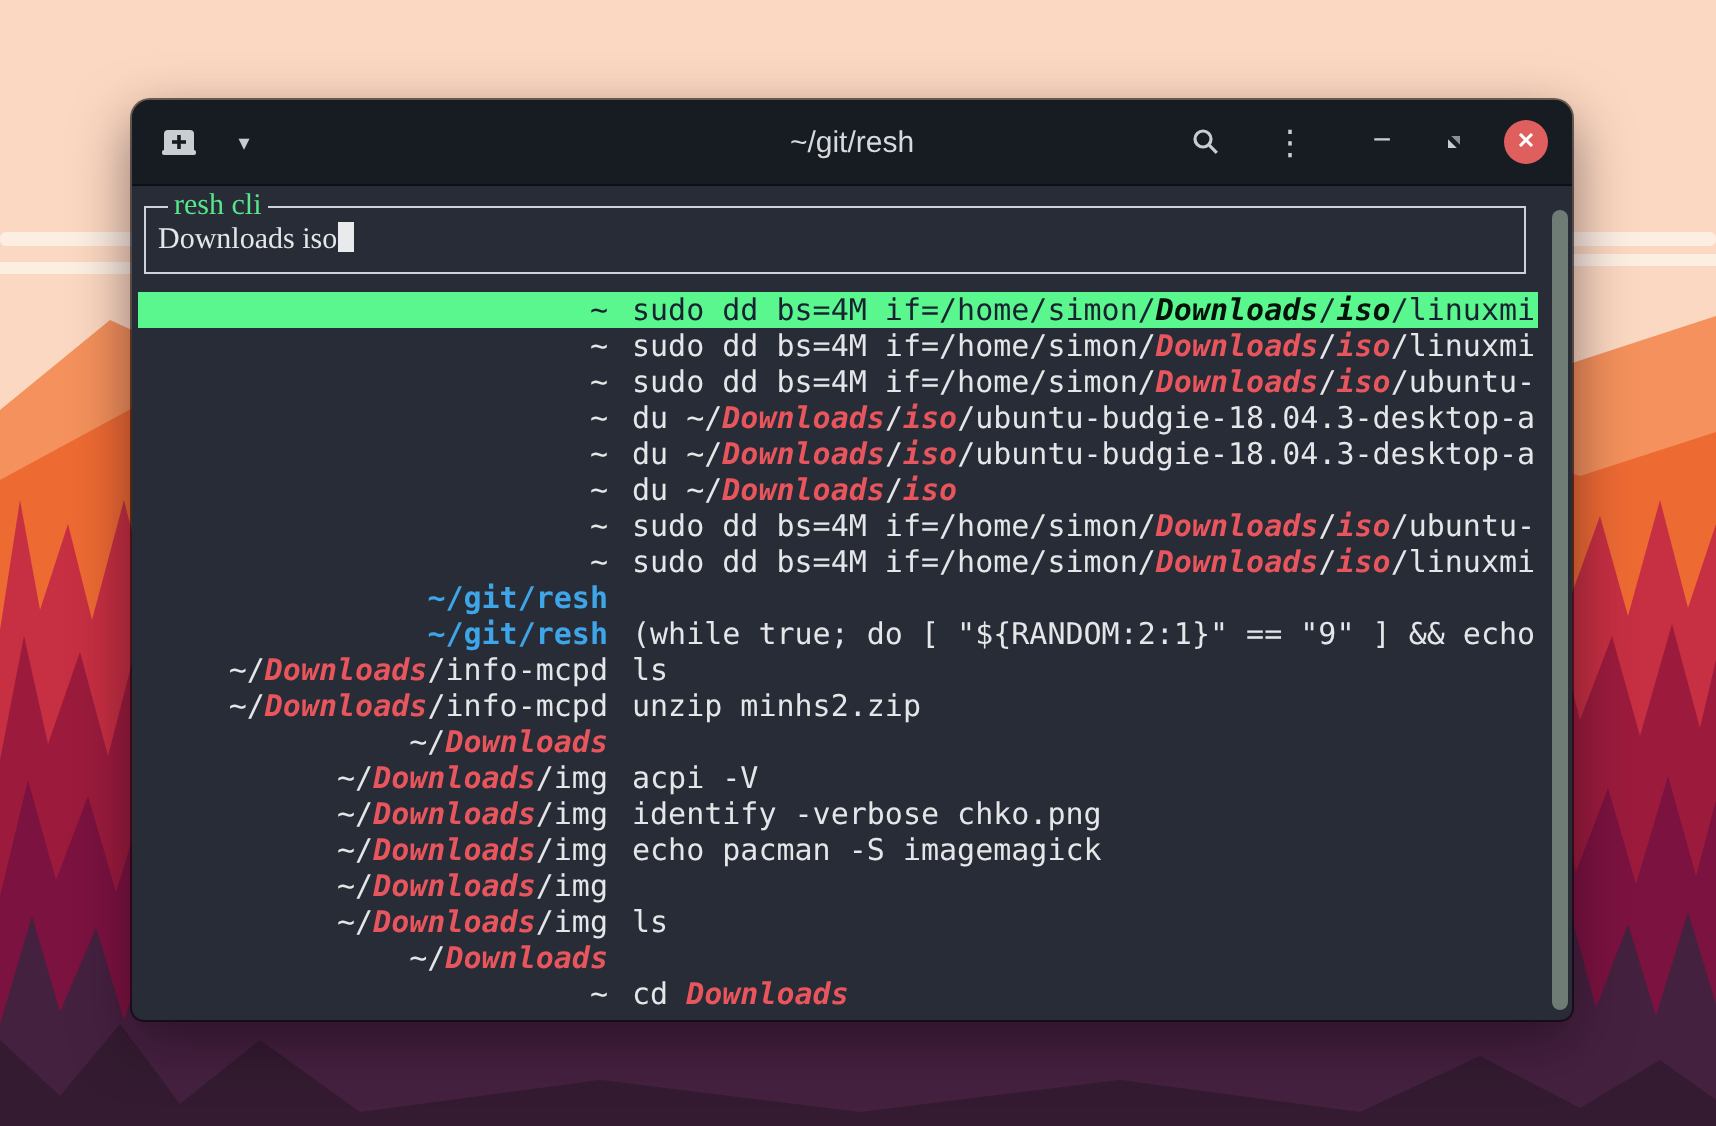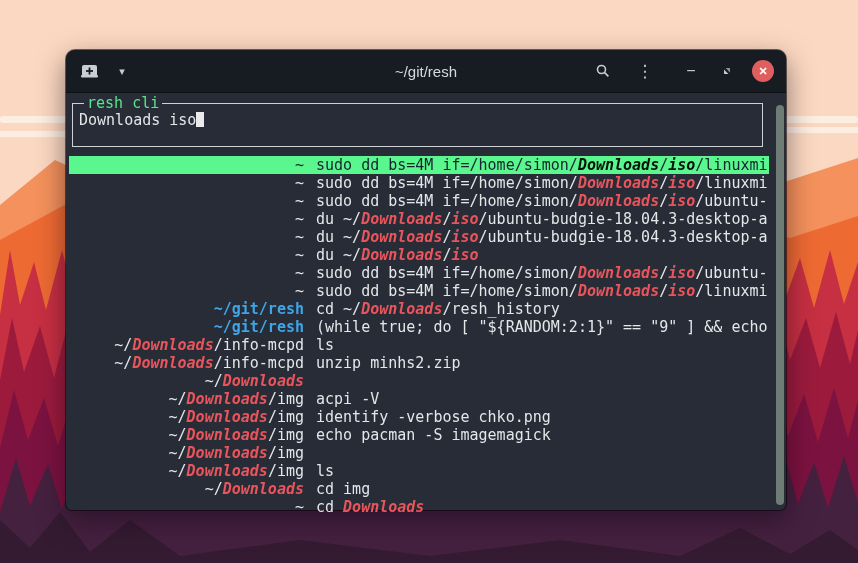--- a/index.html
+++ b/index.html
@@ -40,22 +40,23 @@
     width:22px;height:22px;border-radius:50%;background:#df5f5f;color:#fff;
     font-size:11px;font-weight:bold;margin-left:13px;line-height:22px;
   }
 
   
   .content{
     position:relative;height:416px;color:#e4e6e8;
     font-family:"DejaVu Sans Mono",monospace;font-size:15px;
   }
   .search-frame{
-    position:relative;margin:10px 23px 0 6px;height:44px;box-sizing:border-box;
+    position:relative;margin:10px 23px 0 6px;height:34px;box-sizing:border-box;
     border:1px solid #ccd2d8;
+    font-family:Liberation Serif, serif;
   }
   .frame-label{
     position:absolute;top:-10px;left:11px;background:#272c37;padding:0 3px;
     color:#57e68c;font-size:15px;line-height:19px;
   }
   .query-line{padding:7px 0 0 6px;white-space:pre;}
   .cursor{
     display:inline-block;width:8px;height:15px;background:#e9eaec;
     vertical-align:-2px;
   }
@@ -144,31 +145,31 @@
 
     <div class="rows" id="rows">
         <div class="row sel"><span class="path"><span>~</span></span><span class="cmd"><span>sudo dd bs=4M if=/home/simon/</span><span class="hl">Downloads</span><span>/</span><span class="hl">iso</span><span>/linuxmi</span></span></div>
         <div class="row"><span class="path"><span>~</span></span><span class="cmd"><span>sudo dd bs=4M if=/home/simon/</span><span class="hl">Downloads</span><span>/</span><span class="hl">iso</span><span>/linuxmi</span></span></div>
         <div class="row"><span class="path"><span>~</span></span><span class="cmd"><span>sudo dd bs=4M if=/home/simon/</span><span class="hl">Downloads</span><span>/</span><span class="hl">iso</span><span>/ubuntu-</span></span></div>
         <div class="row"><span class="path"><span>~</span></span><span class="cmd"><span>du ~/</span><span class="hl">Downloads</span><span>/</span><span class="hl">iso</span><span>/ubuntu-budgie-18.04.3-desktop-a</span></span></div>
         <div class="row"><span class="path"><span>~</span></span><span class="cmd"><span>du ~/</span><span class="hl">Downloads</span><span>/</span><span class="hl">iso</span><span>/ubuntu-budgie-18.04.3-desktop-a</span></span></div>
         <div class="row"><span class="path"><span>~</span></span><span class="cmd"><span>du ~/</span><span class="hl">Downloads</span><span>/</span><span class="hl">iso</span></span></div>
         <div class="row"><span class="path"><span>~</span></span><span class="cmd"><span>sudo dd bs=4M if=/home/simon/</span><span class="hl">Downloads</span><span>/</span><span class="hl">iso</span><span>/ubuntu-</span></span></div>
         <div class="row"><span class="path"><span>~</span></span><span class="cmd"><span>sudo dd bs=4M if=/home/simon/</span><span class="hl">Downloads</span><span>/</span><span class="hl">iso</span><span>/linuxmi</span></span></div>
-        <div class="row"><span class="path"><span class="cyan">~/git/resh</span></span><span class="cmd"><span>cd ~/</span><span class="hl">Downloads</span><span>/resh_history</span></span></div>
+        <div class="row"><span class="path"><span class="cyan">~/git/resh</span></span></div>
         <div class="row"><span class="path"><span class="cyan">~/git/resh</span></span><span class="cmd"><span>(while true; do [ "${RANDOM:2:1}" == "9" ] &amp;&amp; echo</span></span></div>
         <div class="row"><span class="path"><span>~/</span><span class="hl">Downloads</span><span>/info-mcpd</span></span><span class="cmd"><span>ls</span></span></div>
         <div class="row"><span class="path"><span>~/</span><span class="hl">Downloads</span><span>/info-mcpd</span></span><span class="cmd"><span>unzip minhs2.zip</span></span></div>
         <div class="row"><span class="path"><span>~/</span><span class="hl">Downloads</span></span></div>
         <div class="row"><span class="path"><span>~/</span><span class="hl">Downloads</span><span>/img</span></span><span class="cmd"><span>acpi -V</span></span></div>
         <div class="row"><span class="path"><span>~/</span><span class="hl">Downloads</span><span>/img</span></span><span class="cmd"><span>identify -verbose chko.png</span></span></div>
         <div class="row"><span class="path"><span>~/</span><span class="hl">Downloads</span><span>/img</span></span><span class="cmd"><span>echo pacman -S imagemagick</span></span></div>
         <div class="row"><span class="path"><span>~/</span><span class="hl">Downloads</span><span>/img</span></span></div>
         <div class="row"><span class="path"><span>~/</span><span class="hl">Downloads</span><span>/img</span></span><span class="cmd"><span>ls</span></span></div>
-        <div class="row"><span class="path"><span>~/</span><span class="hl">Downloads</span></span><span class="cmd"><span>cd img</span></span></div>
+        <div class="row"><span class="path"><span>~/</span><span class="hl">Downloads</span></span></div>
         <div class="row"><span class="path"><span>~</span></span><span class="cmd"><span>cd </span><span class="hl">Downloads</span></span></div>
       </div>
 
     <div class="scrollbar">
       <div class="thumb"></div>
     </div>
   </div>
 </div>
 
 </body></html>

